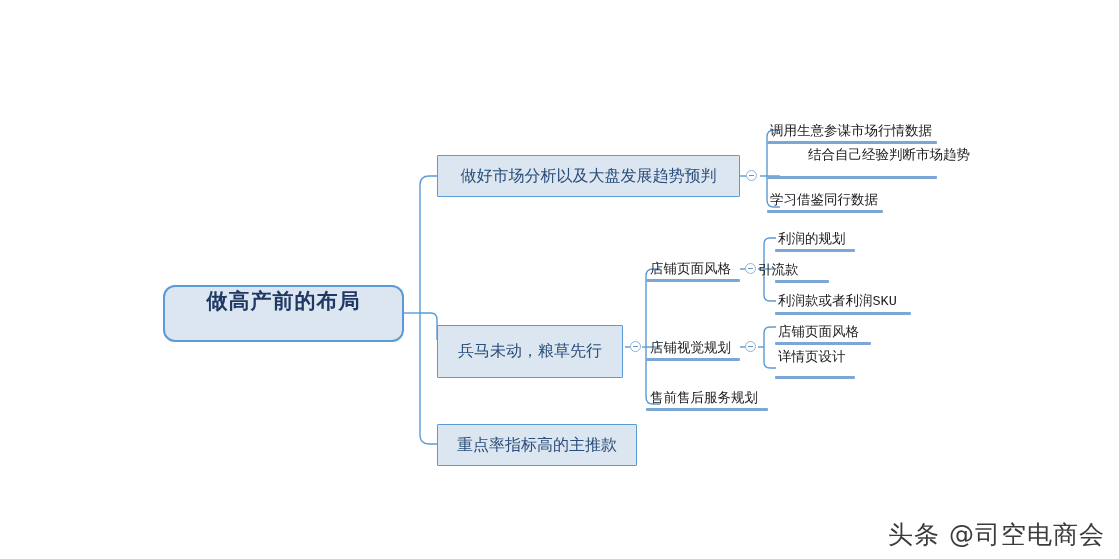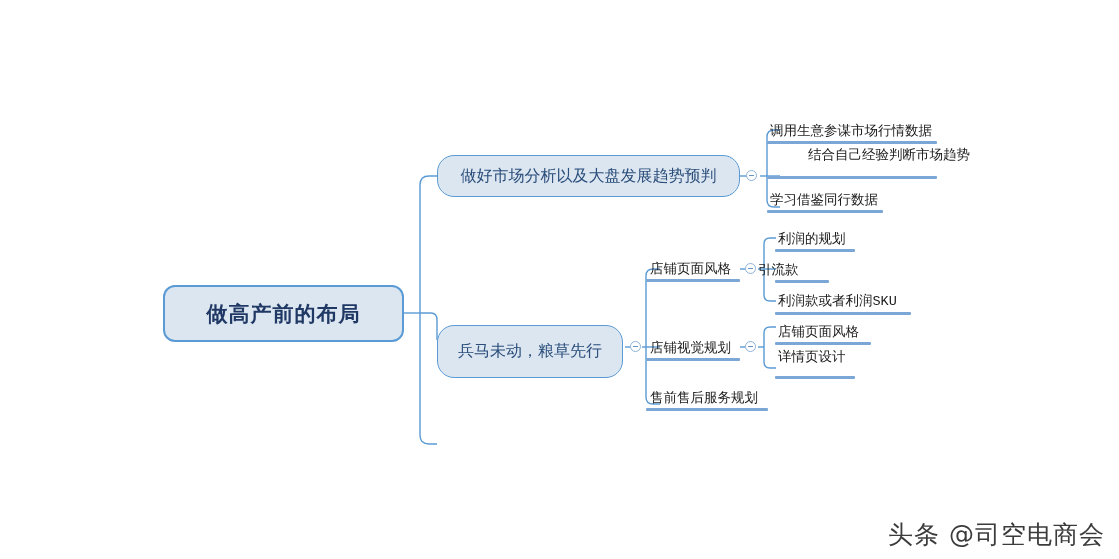--- a/index.html
+++ b/index.html
@@ -31,36 +31,36 @@
   }
 
   
   .node-root {
     position: absolute;
     box-sizing: border-box;
     background: #dce6f1;
     border: 2.5px solid #5b9bd5;
     border-radius: 12px;
     display: flex;
-    align-items: center;
+    align-items: flex-start;
     justify-content: center;
     color: #1f3864;
     font-weight: bold;
     font-size: 21px;
     letter-spacing: 1px;
     white-space: nowrap;
   }
 
   
   .node-l2 {
     position: absolute;
     box-sizing: border-box;
     background: #dce6f1;
     border: 1.6px solid #5b9bd5;
-    border-radius: 17px;
+    border-radius: 1px;
     display: flex;
     align-items: center;
     justify-content: center;
     color: #2a4d7a;
     font-size: 16px;
     white-space: nowrap;
   }
 
   
   .node-leaf {
@@ -222,18 +222,21 @@
   <div class="node-leaf" style="left:776px; top:346px; width:78px; height:20px;">
     <span class="leaf-text">详情页设计</span>
   </div>
   <div class="leaf-underline" style="left:775px; top:376px; width:80px;"></div>
 
   <div class="node-leaf" style="left:648px; top:387px; width:118px; height:20px;">
     <span class="leaf-text">售前售后服务规划</span>
   </div>
   <div class="leaf-underline" style="left:646px; top:408px; width:122px;"></div>
 
+  <div class="node-l2" style="left:437px; top:424px; width:200px; height:42px;">
+    <span>重点率指标高的主推款</span>
+  </div>
 
   <div id="watermark">
     <span>头条 @司空电商会</span>
   </div>
 
 </div>
 
 </body></html>

